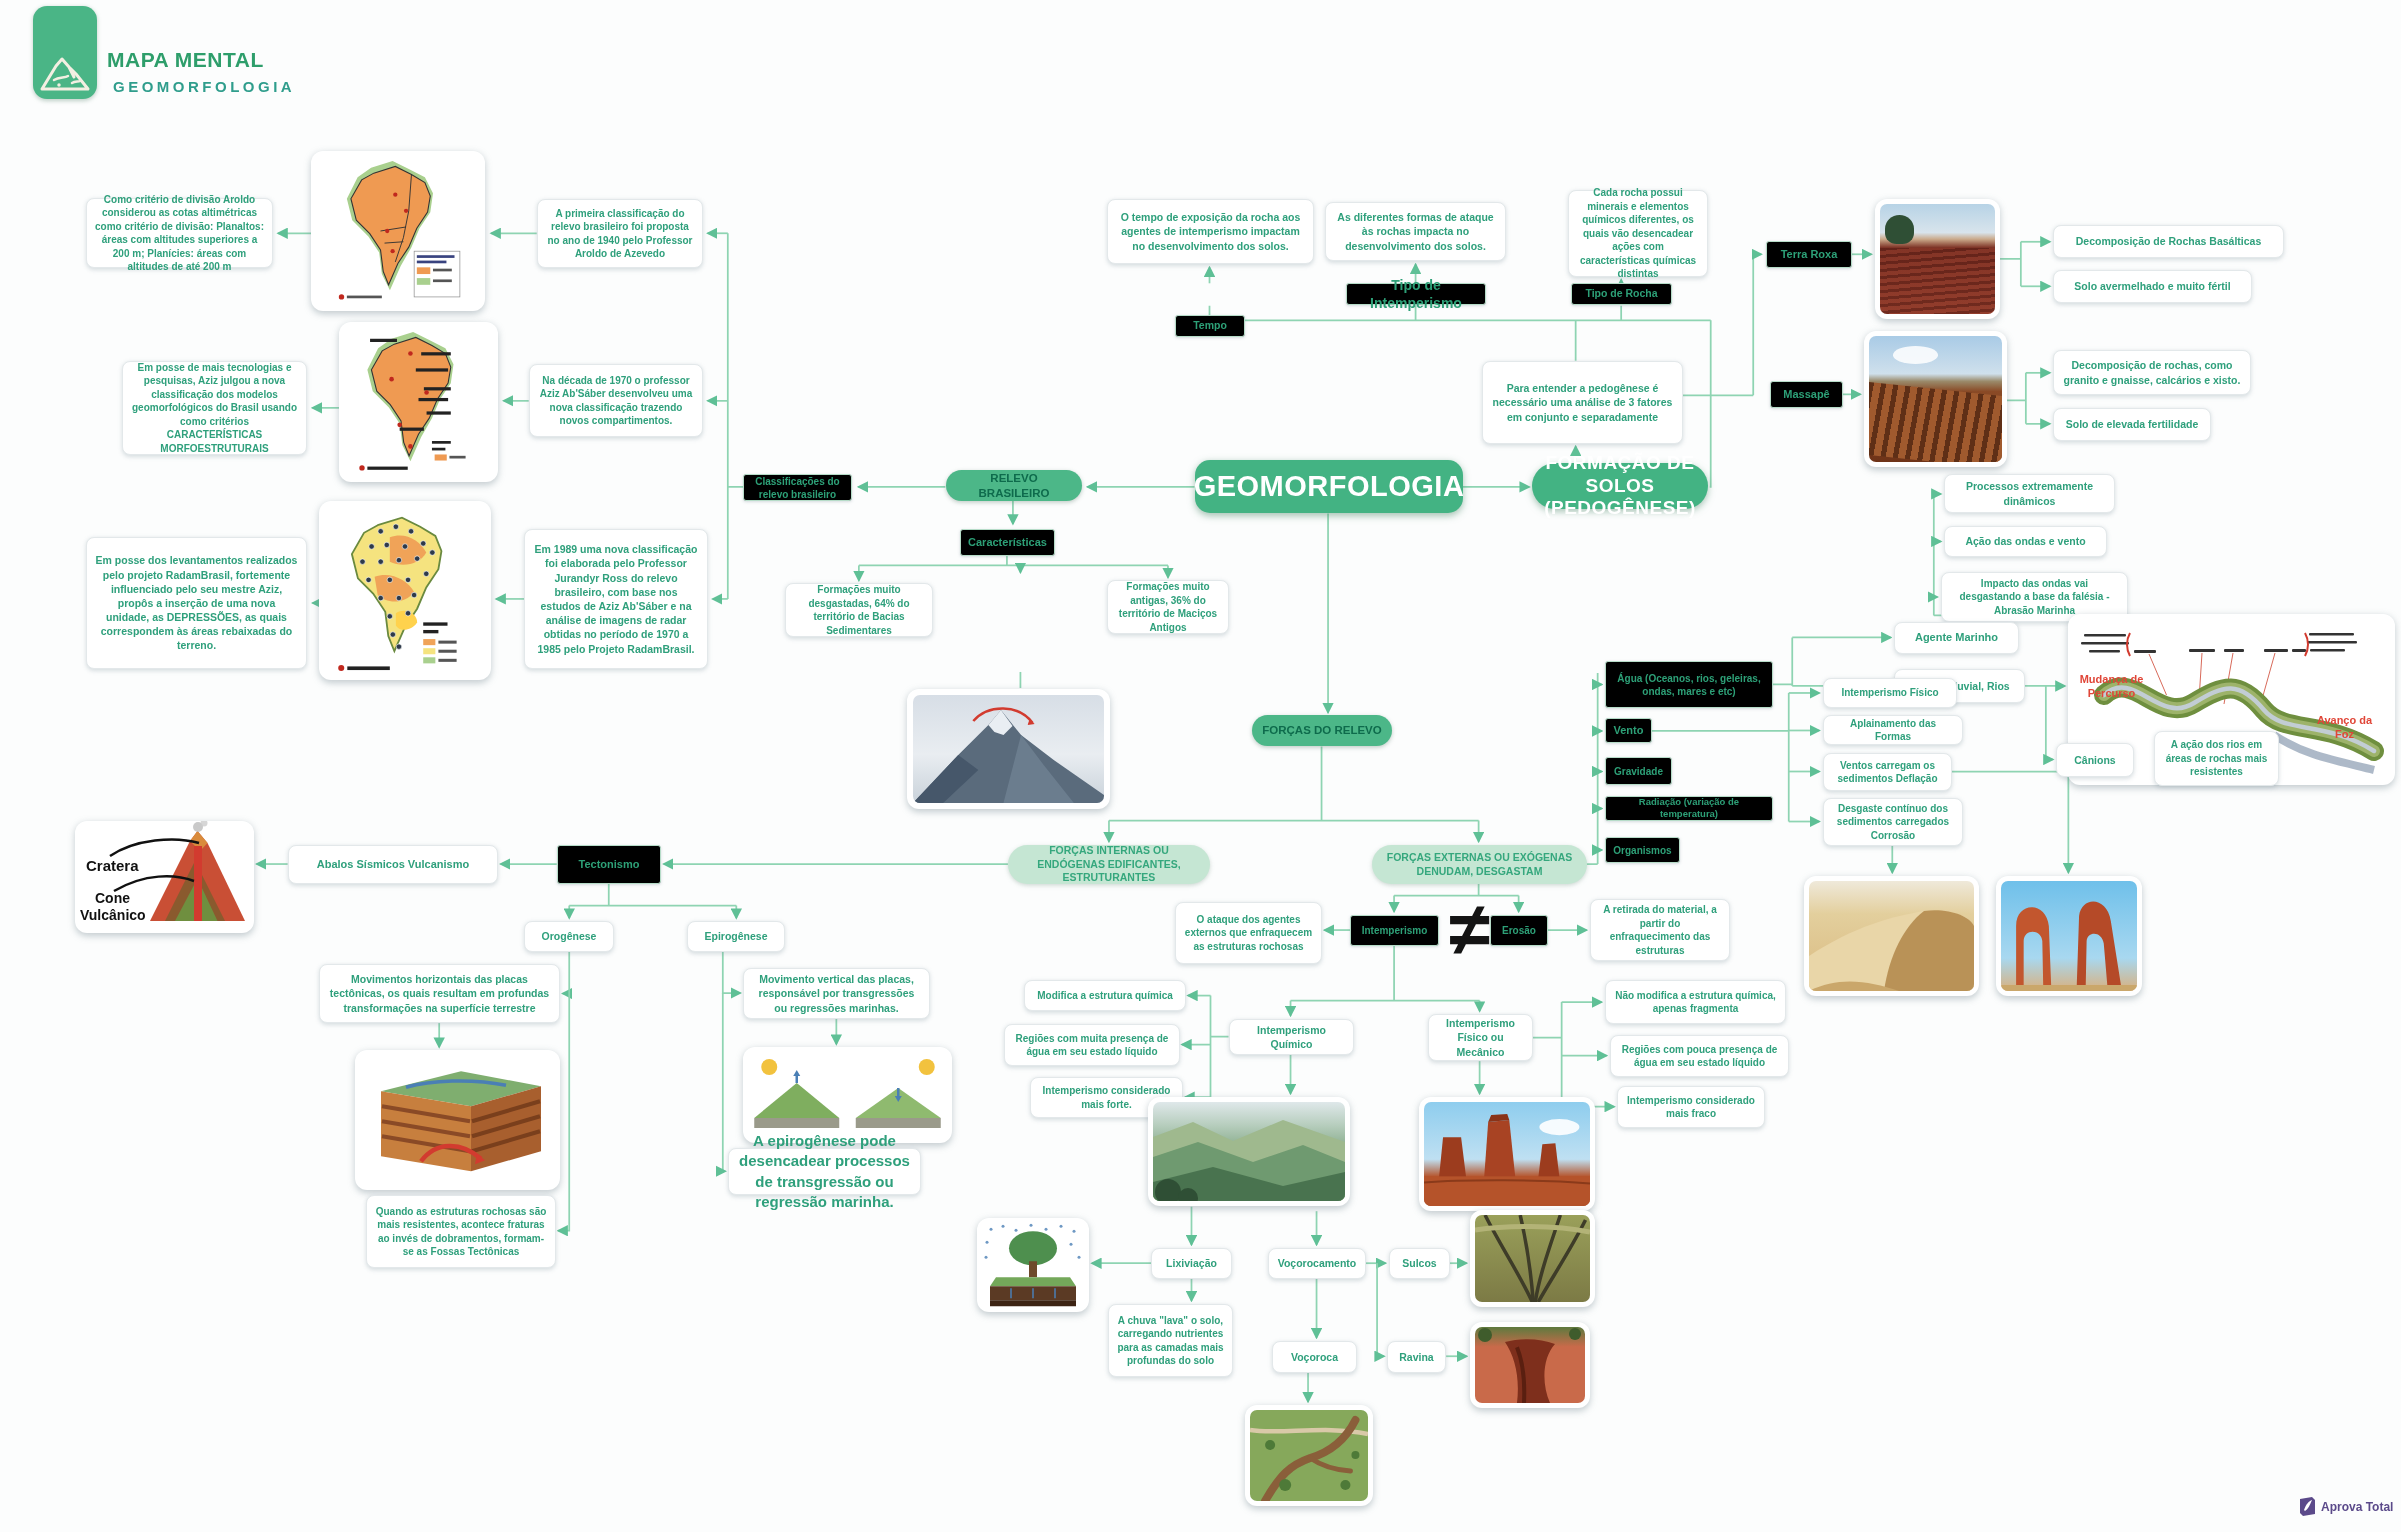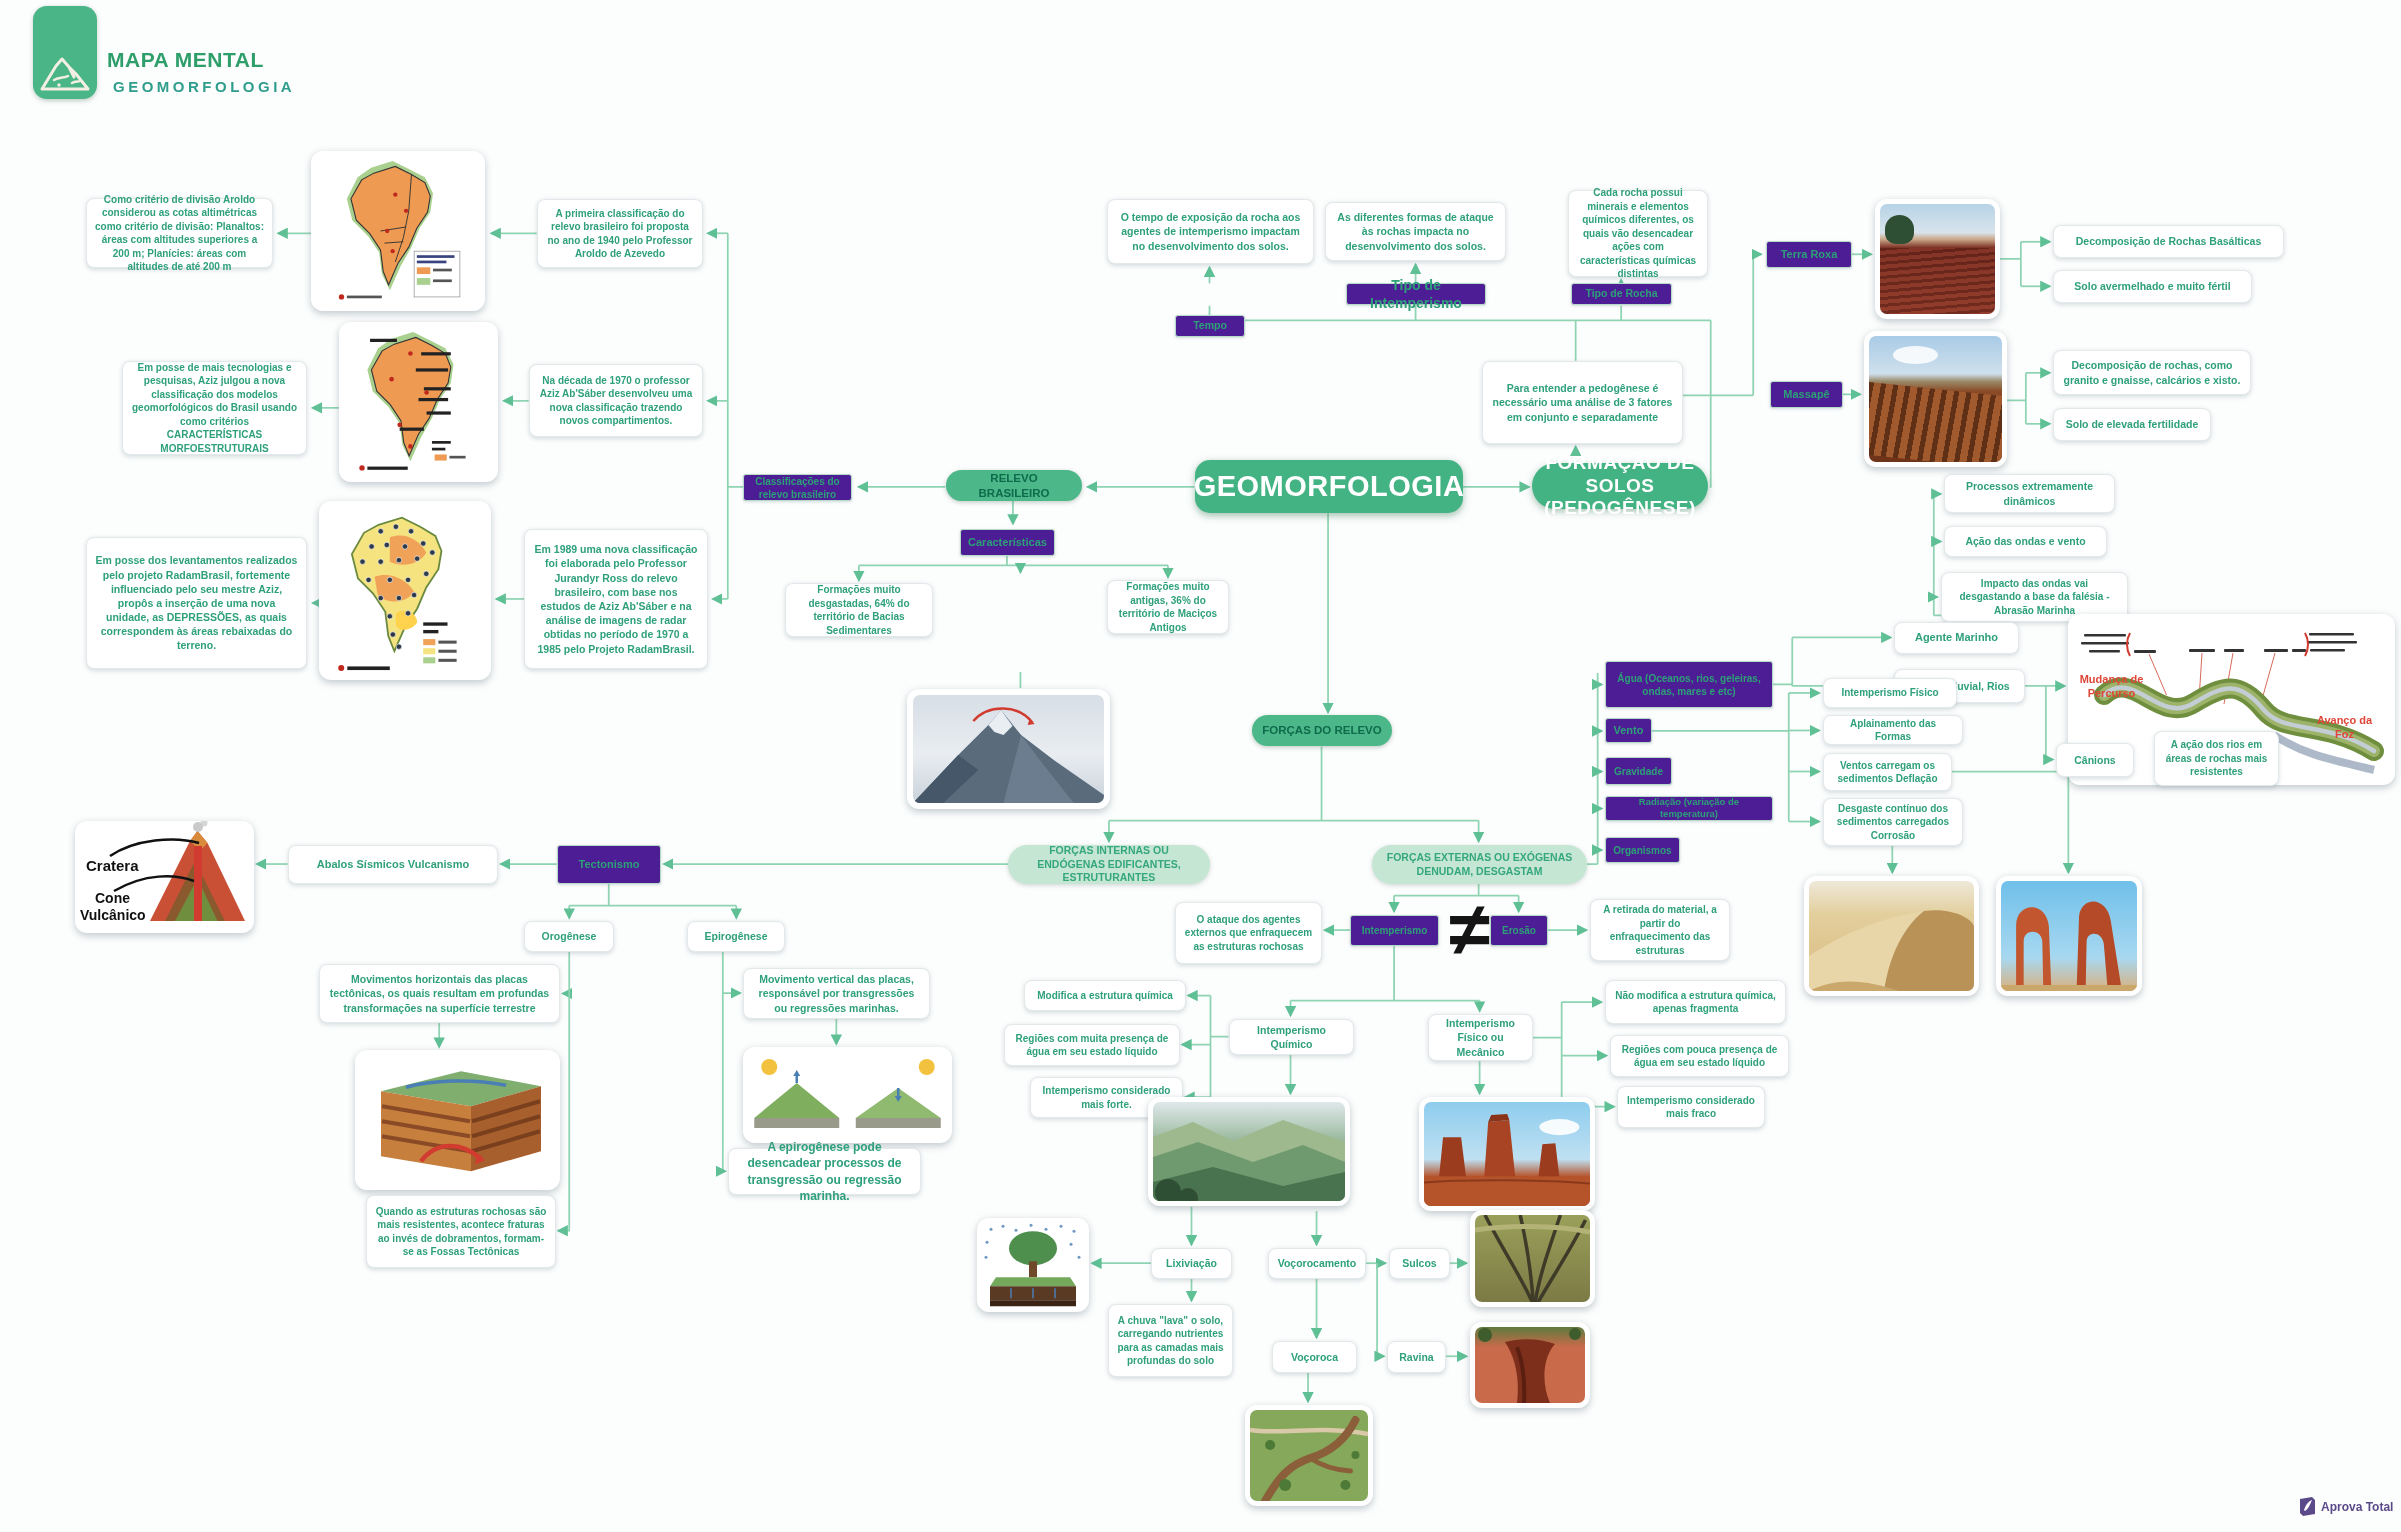--- a/index.html
+++ b/index.html
@@ -3,21 +3,21 @@
 <meta charset="utf-8">
 <style>
   html,body{margin:0;padding:0;background:#fff;}
   .stage{position:relative;width:2401px;height:1533px;background:#fcfdfd;overflow:hidden;
          font-family:"Liberation Sans",sans-serif;}
   .abs{position:absolute;box-sizing:border-box;}
   .wbox{background:#fff;border:1px solid #e3e8ea;border-radius:8px;
         box-shadow:0 1.5px 4.5px rgba(120,140,150,.28);color:#2fa07c;
         display:flex;align-items:center;justify-content:center;text-align:center;
         padding:5px 8px;font-weight:700;font-size:11px;line-height:1.35;}
-  .gbox{background:#4c1d95;border:0.5px solid #b6dcc8;border-radius:3px;color:#2da077;
+  .gbox{background:#000000;border:0.5px solid #b6dcc8;border-radius:3px;color:#2da077;
         display:flex;align-items:center;justify-content:center;text-align:center;
         font-weight:700;font-size:11px;line-height:1.3;padding:3px 5px;
         box-shadow:0 1px 3px rgba(120,140,150,.3);}
   .pill{background:#4cb788;border-radius:22px;color:#0e6b4c;
         display:flex;align-items:center;justify-content:center;text-align:center;
         font-weight:700;font-size:11.5px;line-height:1.25;padding:4px 10px;
         box-shadow:0 1.5px 4.5px rgba(100,130,115,.4);}
   .pill-light{background:#c5e6d3;border-radius:22px;color:#35a77d;
         display:flex;align-items:center;justify-content:center;text-align:center;
         font-weight:700;font-size:11px;line-height:1.3;padding:4px 10px;
@@ -461,21 +461,21 @@
         <circle cx="150" cy="28" r="16" fill="#f2c23e"></circle>
         <path d="M8 130 L93 70 L178 130 Z" fill="#8fba6f"></path>
         <path d="M8 130 L178 130 L178 150 L8 150 Z" fill="#9a9a8a"></path>
         <path d="M93 70 L93 92" stroke="#4a7fb5" stroke-width="5"></path>
         <path d="M86 86 L93 98 L100 86 Z" fill="#4a7fb5"></path>
       </g>
     </svg>
   </div>
 
   <div class="abs wbox" style="left:366px;top:1195px;width:190px;height:73px;font-size:10px;">Quando as estruturas rochosas são mais resistentes, acontece fraturas ao invés de dobramentos, formam-se as Fossas Tectônicas</div>
-  <div class="abs wbox" style="left:728px;top:1148px;width:193px;height:47px;font-size:12px;">A epirogênese pode desencadear processos de transgressão ou regressão marinha.</div>
+  <div class="abs wbox" style="left:728px;top:1148px;width:193px;height:47px;font-size:15px;">A epirogênese pode desencadear processos de transgressão ou regressão marinha.</div>
 
   <div class="abs wbox" style="left:1024px;top:980px;width:162px;height:31px;font-size:10px;">Modifica a estrutura química</div>
   <div class="abs wbox" style="left:1004px;top:1024px;width:176px;height:42px;font-size:10px;">Regiões com muita presença de água em seu estado líquido</div>
   <div class="abs wbox" style="left:1030px;top:1077px;width:153px;height:41px;font-size:10px;">Intemperismo considerado mais forte.</div>
   <div class="abs wbox" style="left:1229px;top:1019px;width:125px;height:36px;font-size:10.5px;">Intemperismo Químico</div>
   <div class="abs wbox" style="left:1428px;top:1014px;width:105px;height:47px;font-size:10.5px;">Intemperismo Físico ou Mecânico</div>
   <div class="abs wbox" style="left:1605px;top:980px;width:181px;height:44px;font-size:10px;">Não modifica a estrutura química, apenas fragmenta</div>
   <div class="abs wbox" style="left:1610px;top:1035px;width:179px;height:42px;font-size:10px;">Regiões com pouca presença de água em seu estado líquido</div>
   <div class="abs wbox" style="left:1617px;top:1086px;width:148px;height:42px;font-size:10px;">Intemperismo considerado mais fraco</div>
 

